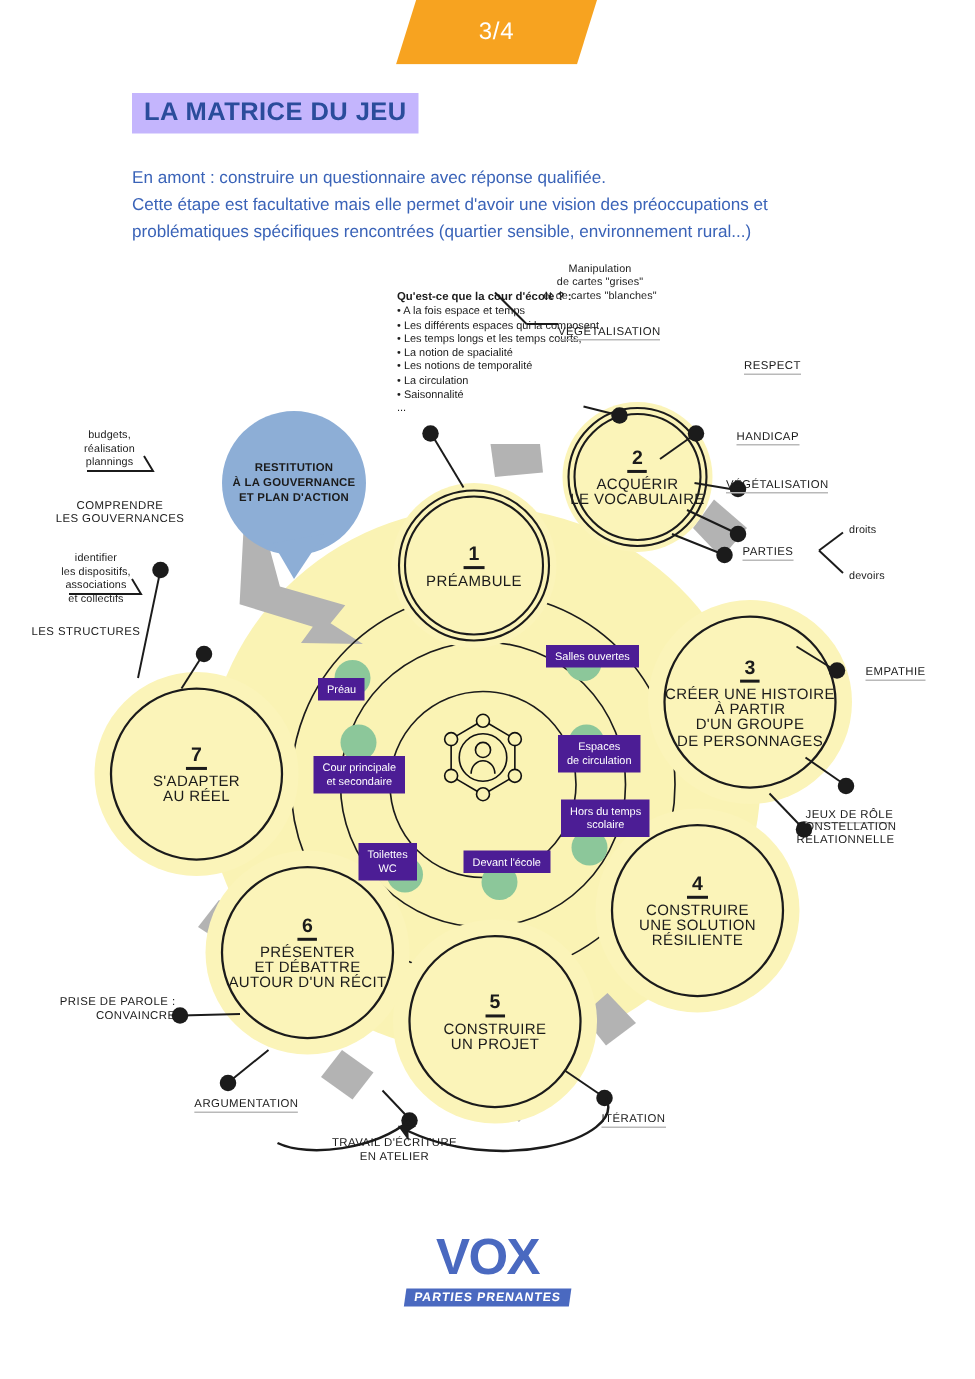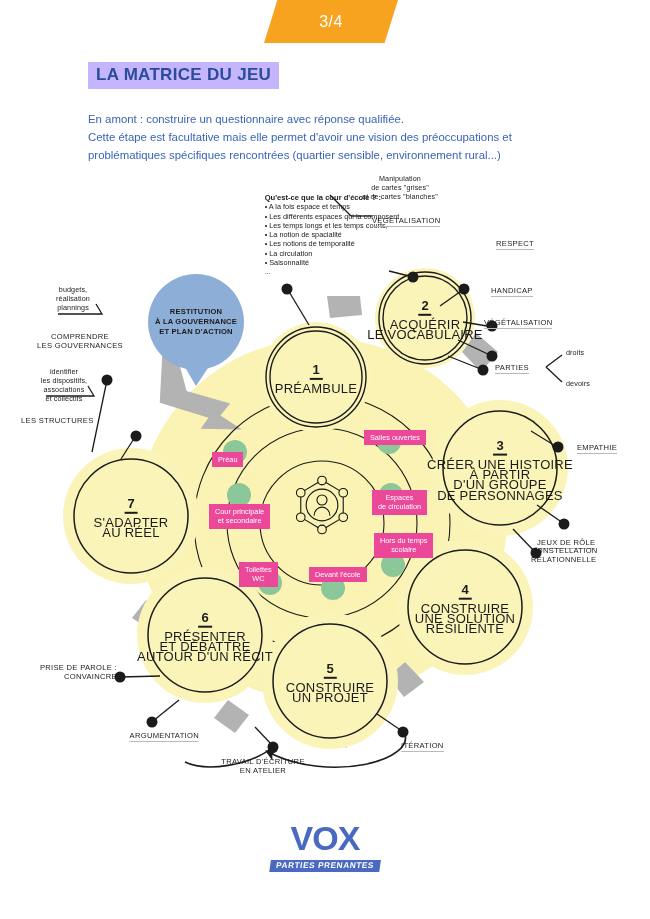--- a/index.html
+++ b/index.html
@@ -38,29 +38,29 @@
 
   .qbox{position:absolute;left:332px;top:193px;transform:translateX(-50%);
         text-align:left;font-size:7.3px;line-height:9.3px;}
   .qbox b{font-size:7.6px;}
 
   
   .step{position:absolute;transform:translate(-50%,-50%);text-align:center;}
   .step .num{font-size:13px;font-weight:bold;line-height:14px;
              border-bottom:2px solid #1b1b1b;display:inline-block;
              padding:0 3px 1px 3px;margin-bottom:4px;}
-  .step .ttl{font-size:13px;line-height:10.2px;letter-spacing:.25px;}
+  .step .ttl{font-size:10px;line-height:10.2px;letter-spacing:.25px;}
 
   
   #restitution-text{position:absolute;left:196px;top:322px;
      transform:translate(-50%,-50%);text-align:center;
      font-size:7.6px;font-weight:bold;line-height:10px;letter-spacing:.15px;}
 
   
-  .tag{position:absolute;background:#ec4899;color:#ffffff;
+  .tag{position:absolute;background:#4c1d95;color:#ffffff;
        font-size:7.3px;line-height:9.4px;padding:3px 6px;text-align:center;
        white-space:nowrap;}
 
   
   #logo{left:325px;top:822px;transform:translateX(-50%);text-align:center;}
   #logo .vox{font-size:34px;font-weight:bold;color:#4A69C0;letter-spacing:-1px;
              line-height:32px;position:relative;}
   #logo .pp{background:#4A69C0;color:#ffffff;font-size:8.2px;font-weight:bold;
             letter-spacing:.6px;padding:1px 6px 2px 6px;display:inline-block;
             transform:skewX(-8deg);margin-top:-4px;}

